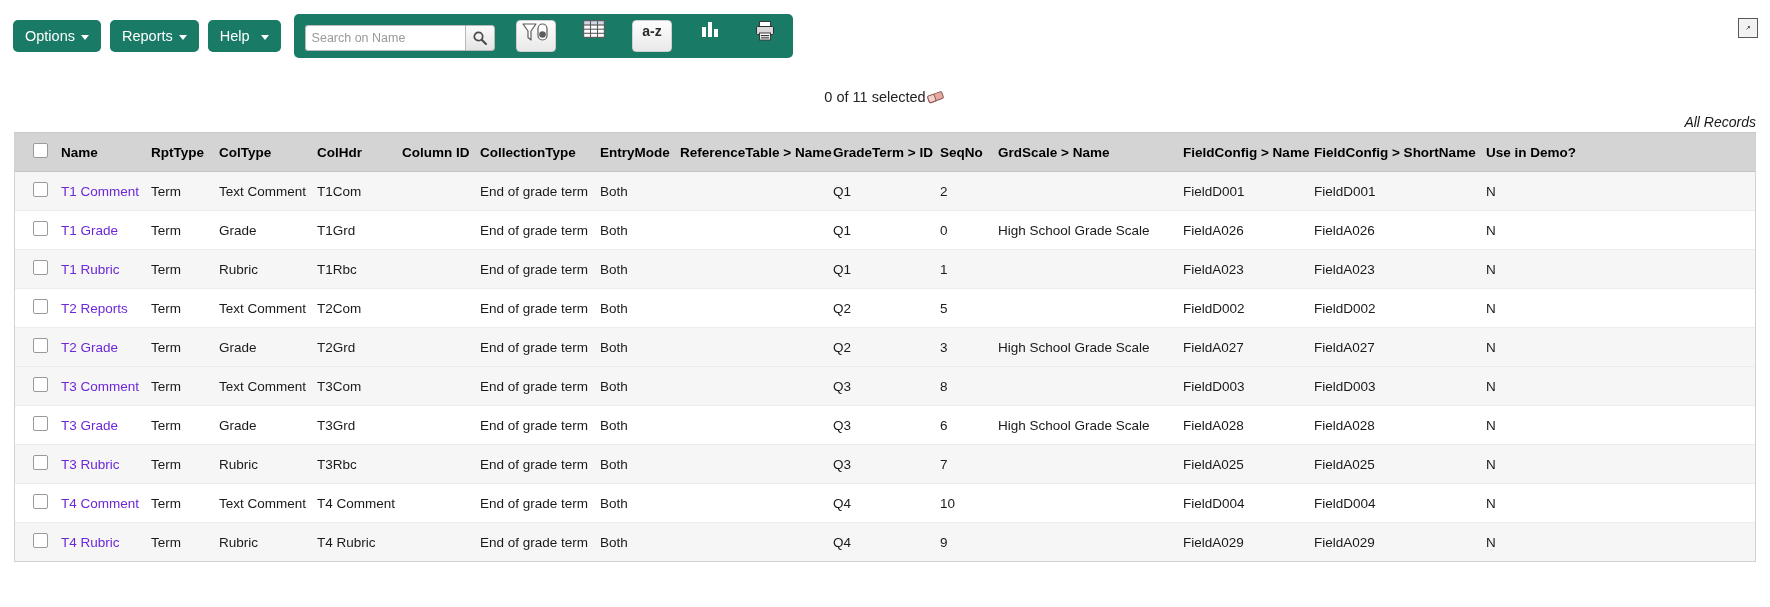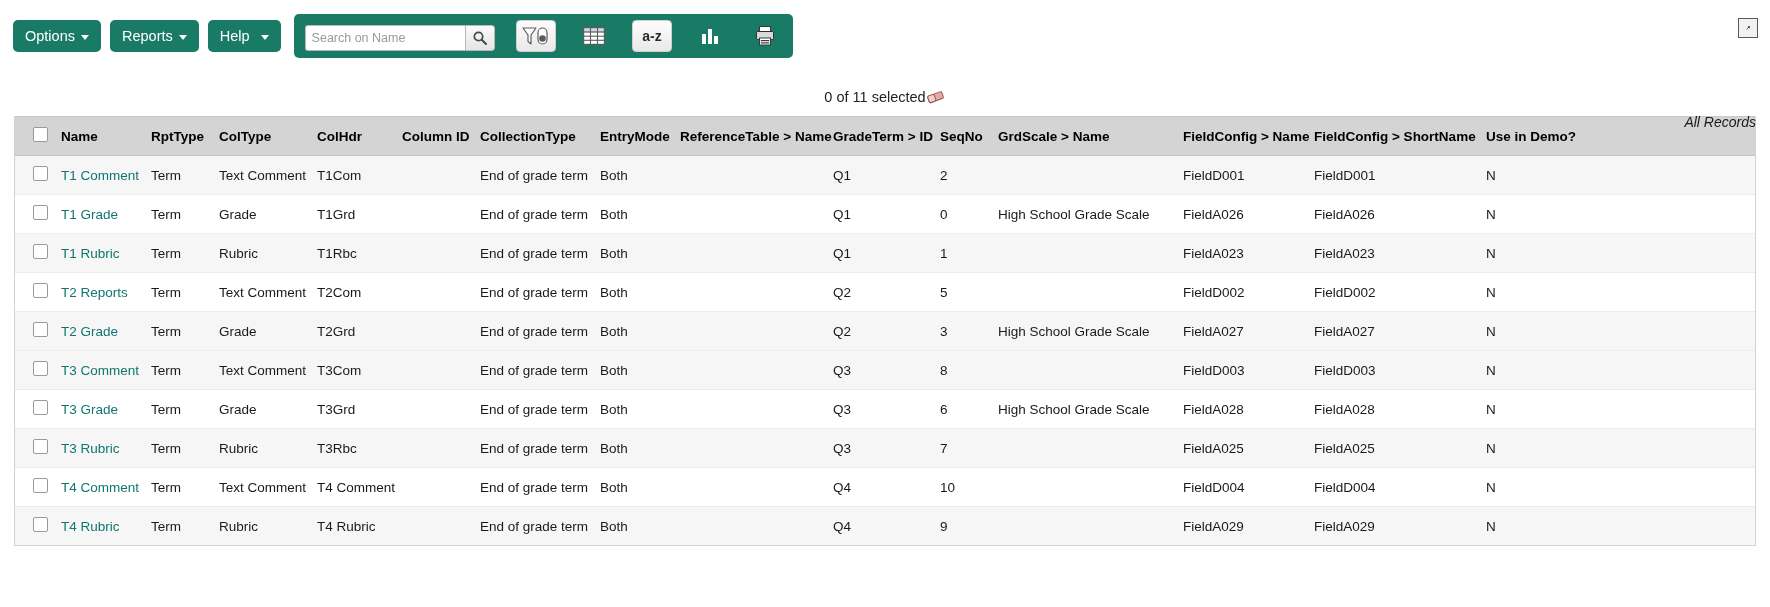--- a/index.html
+++ b/index.html
@@ -96,21 +96,21 @@
     border-radius: 0 3px 3px 0;
     display: inline-flex;
     align-items: center;
     justify-content: center;
     cursor: pointer;
     padding: 0;
   }
   .icon-btn {
     width: 34px; height: 32px;
     display: inline-flex;
-    align-items: center;
+    align-items: flex-start;
     justify-content: center;
     cursor: pointer;
     margin-left: 21px;
     background: transparent;
     border: none;
     border-radius: 4px;
     padding: 0;
   }
   .icon-btn.chip {
     background: linear-gradient(#fdfdfd,#e9e9e9);
@@ -153,21 +153,21 @@
     position: absolute;
     right: 14px;
     top: 28px;
     font-size: 14px;
     font-style: italic;
     color: #1a1a1a;
   }
 
   
   .grid-wrap {
-    margin: 0 14px;
+    margin: 16px 14px;
     border: 1px solid #d2d2d2;
     border-top: 1px solid #c8c8c8;
     background: #fff;
     box-sizing: border-box;
   }
   table.grid {
     border-collapse: collapse;
     width: 100%;
     table-layout: fixed;
     font-size: 13.5px;
@@ -199,21 +199,21 @@
   .row-cb {
     width: 15px; height: 15px;
     border: 1px solid #9a9a9a;
     border-radius: 2px;
     background: #fff;
     display: inline-block;
     cursor: pointer;
     box-sizing: border-box;
   }
   .name-link {
-    color: #0f766e;
+    color: #6d28d9;
     text-decoration: none;
     cursor: pointer;
     font-size: 13.5px;
   }
 
   
   col.c-cb    { width: 46px; }
   col.c-name  { width: 90px; }
   col.c-rpt   { width: 68px; }
   col.c-coltype { width: 98px; }

